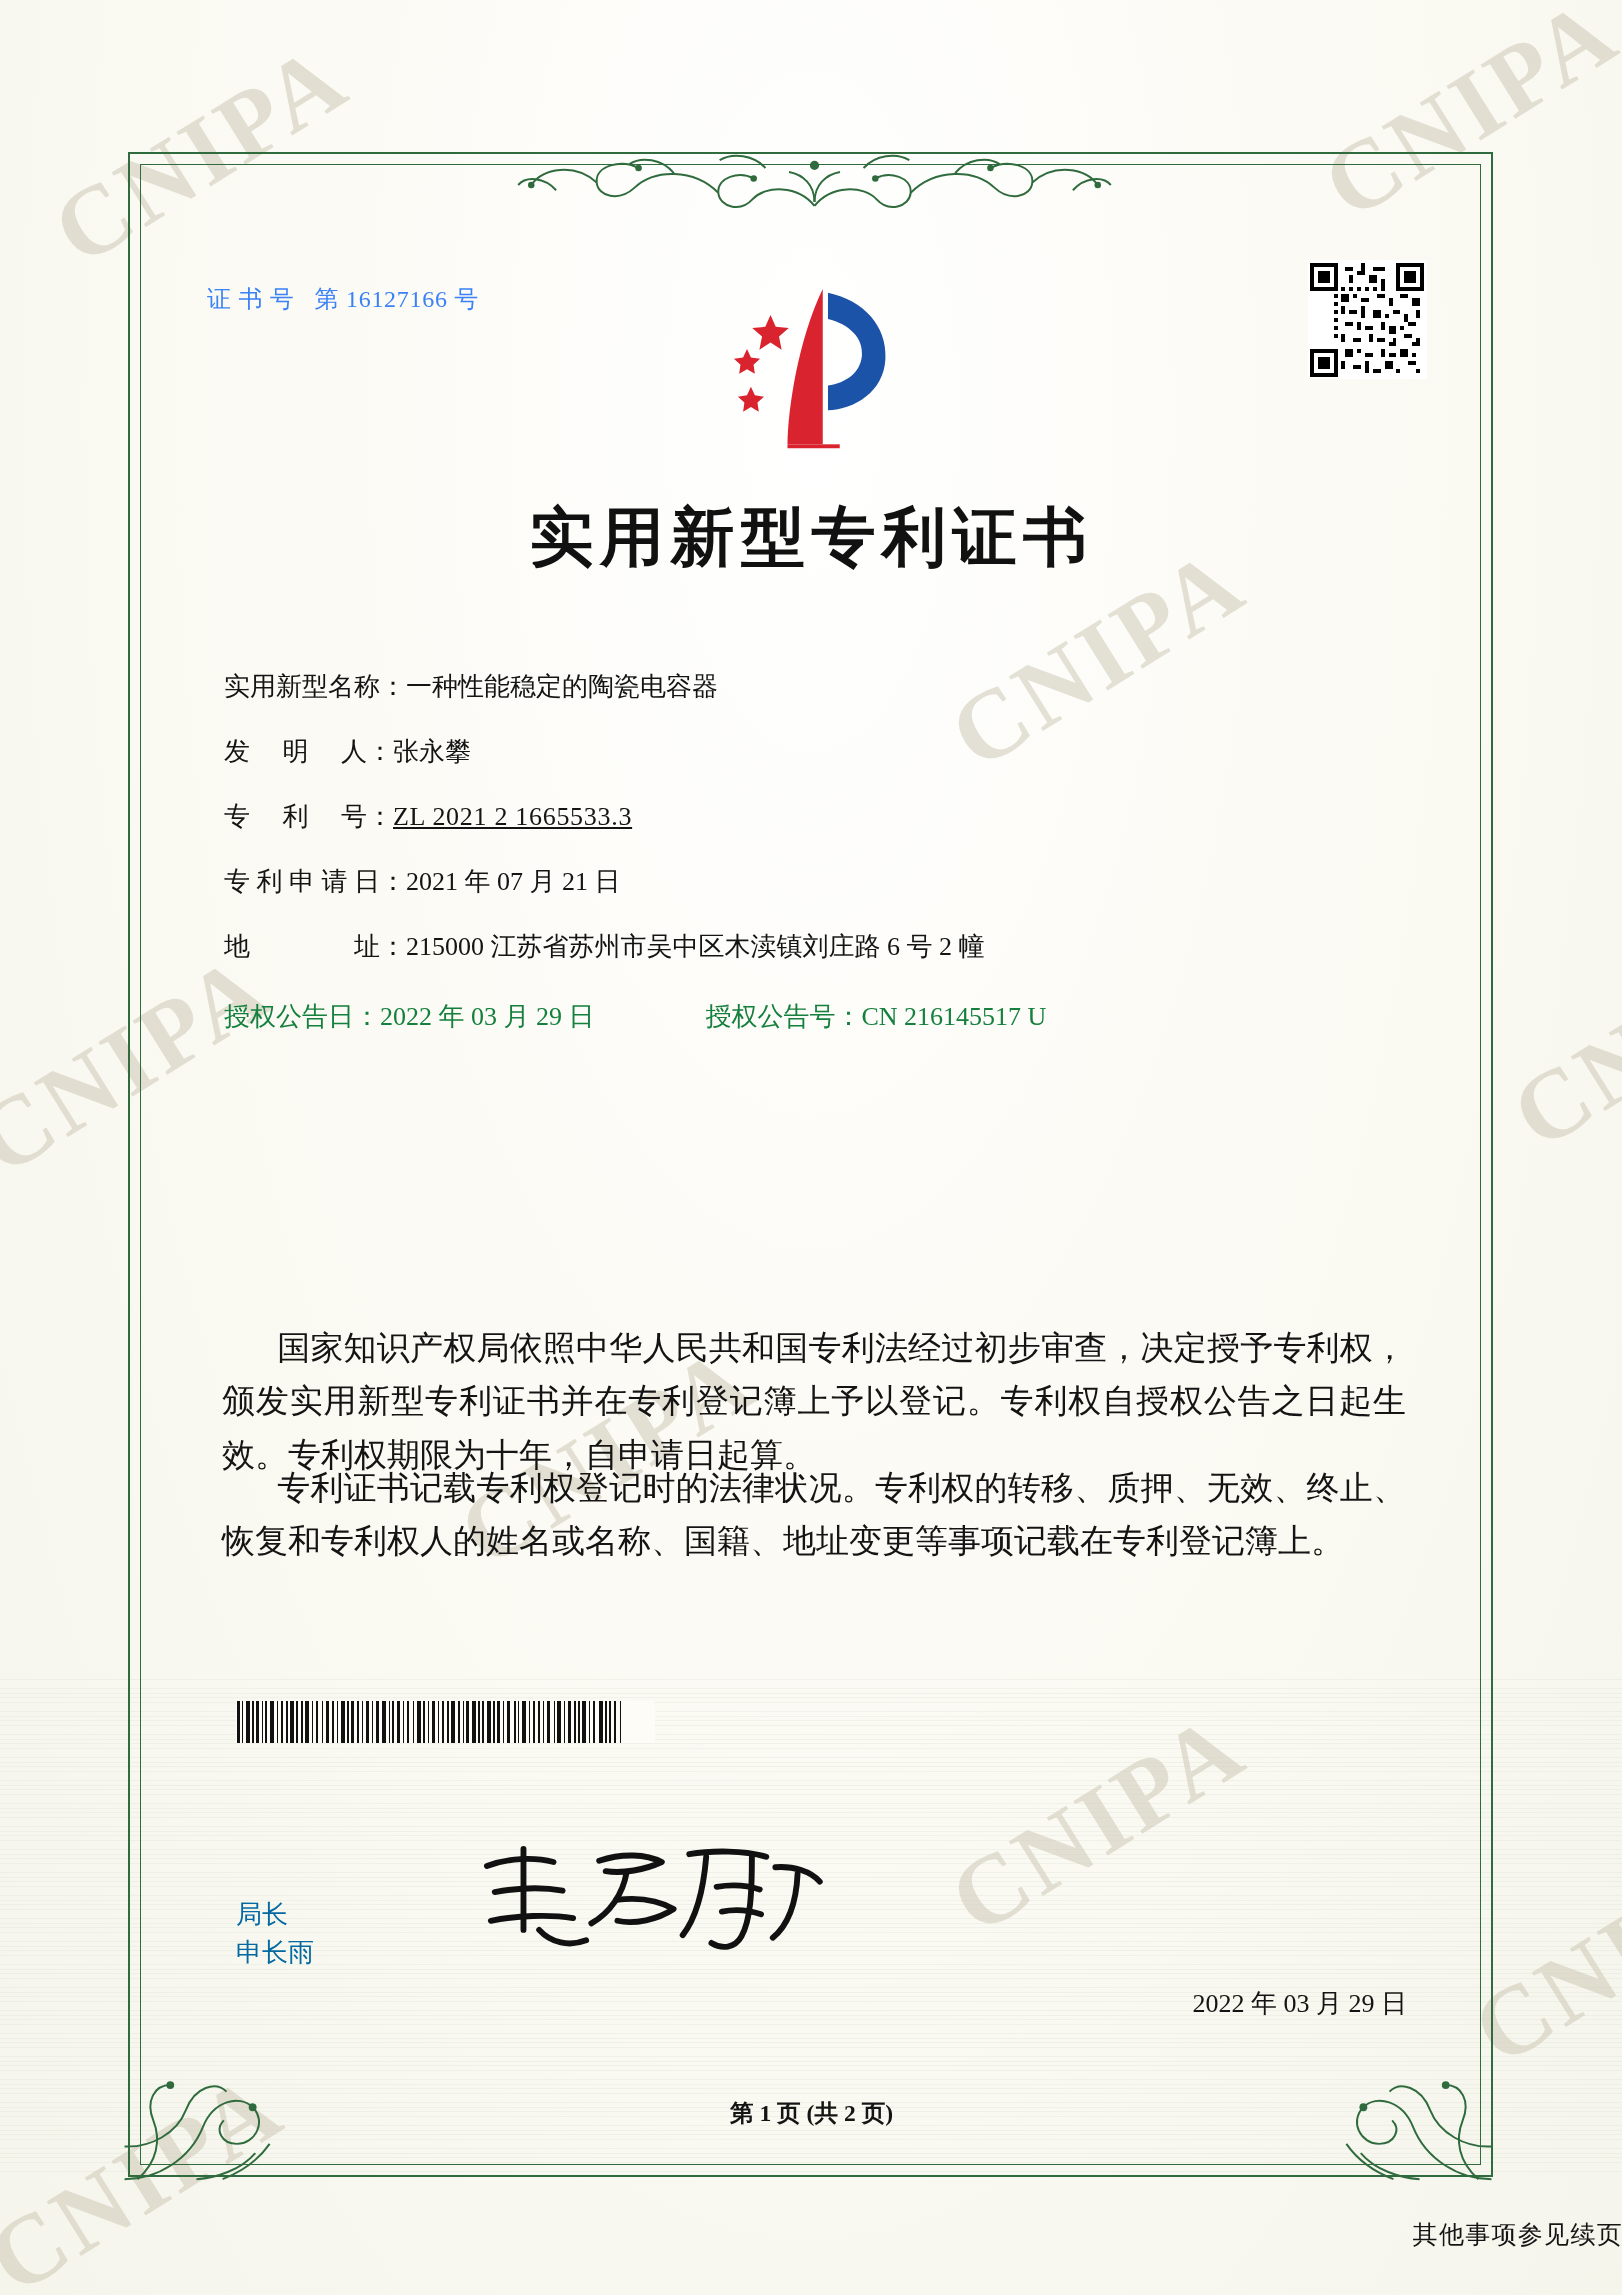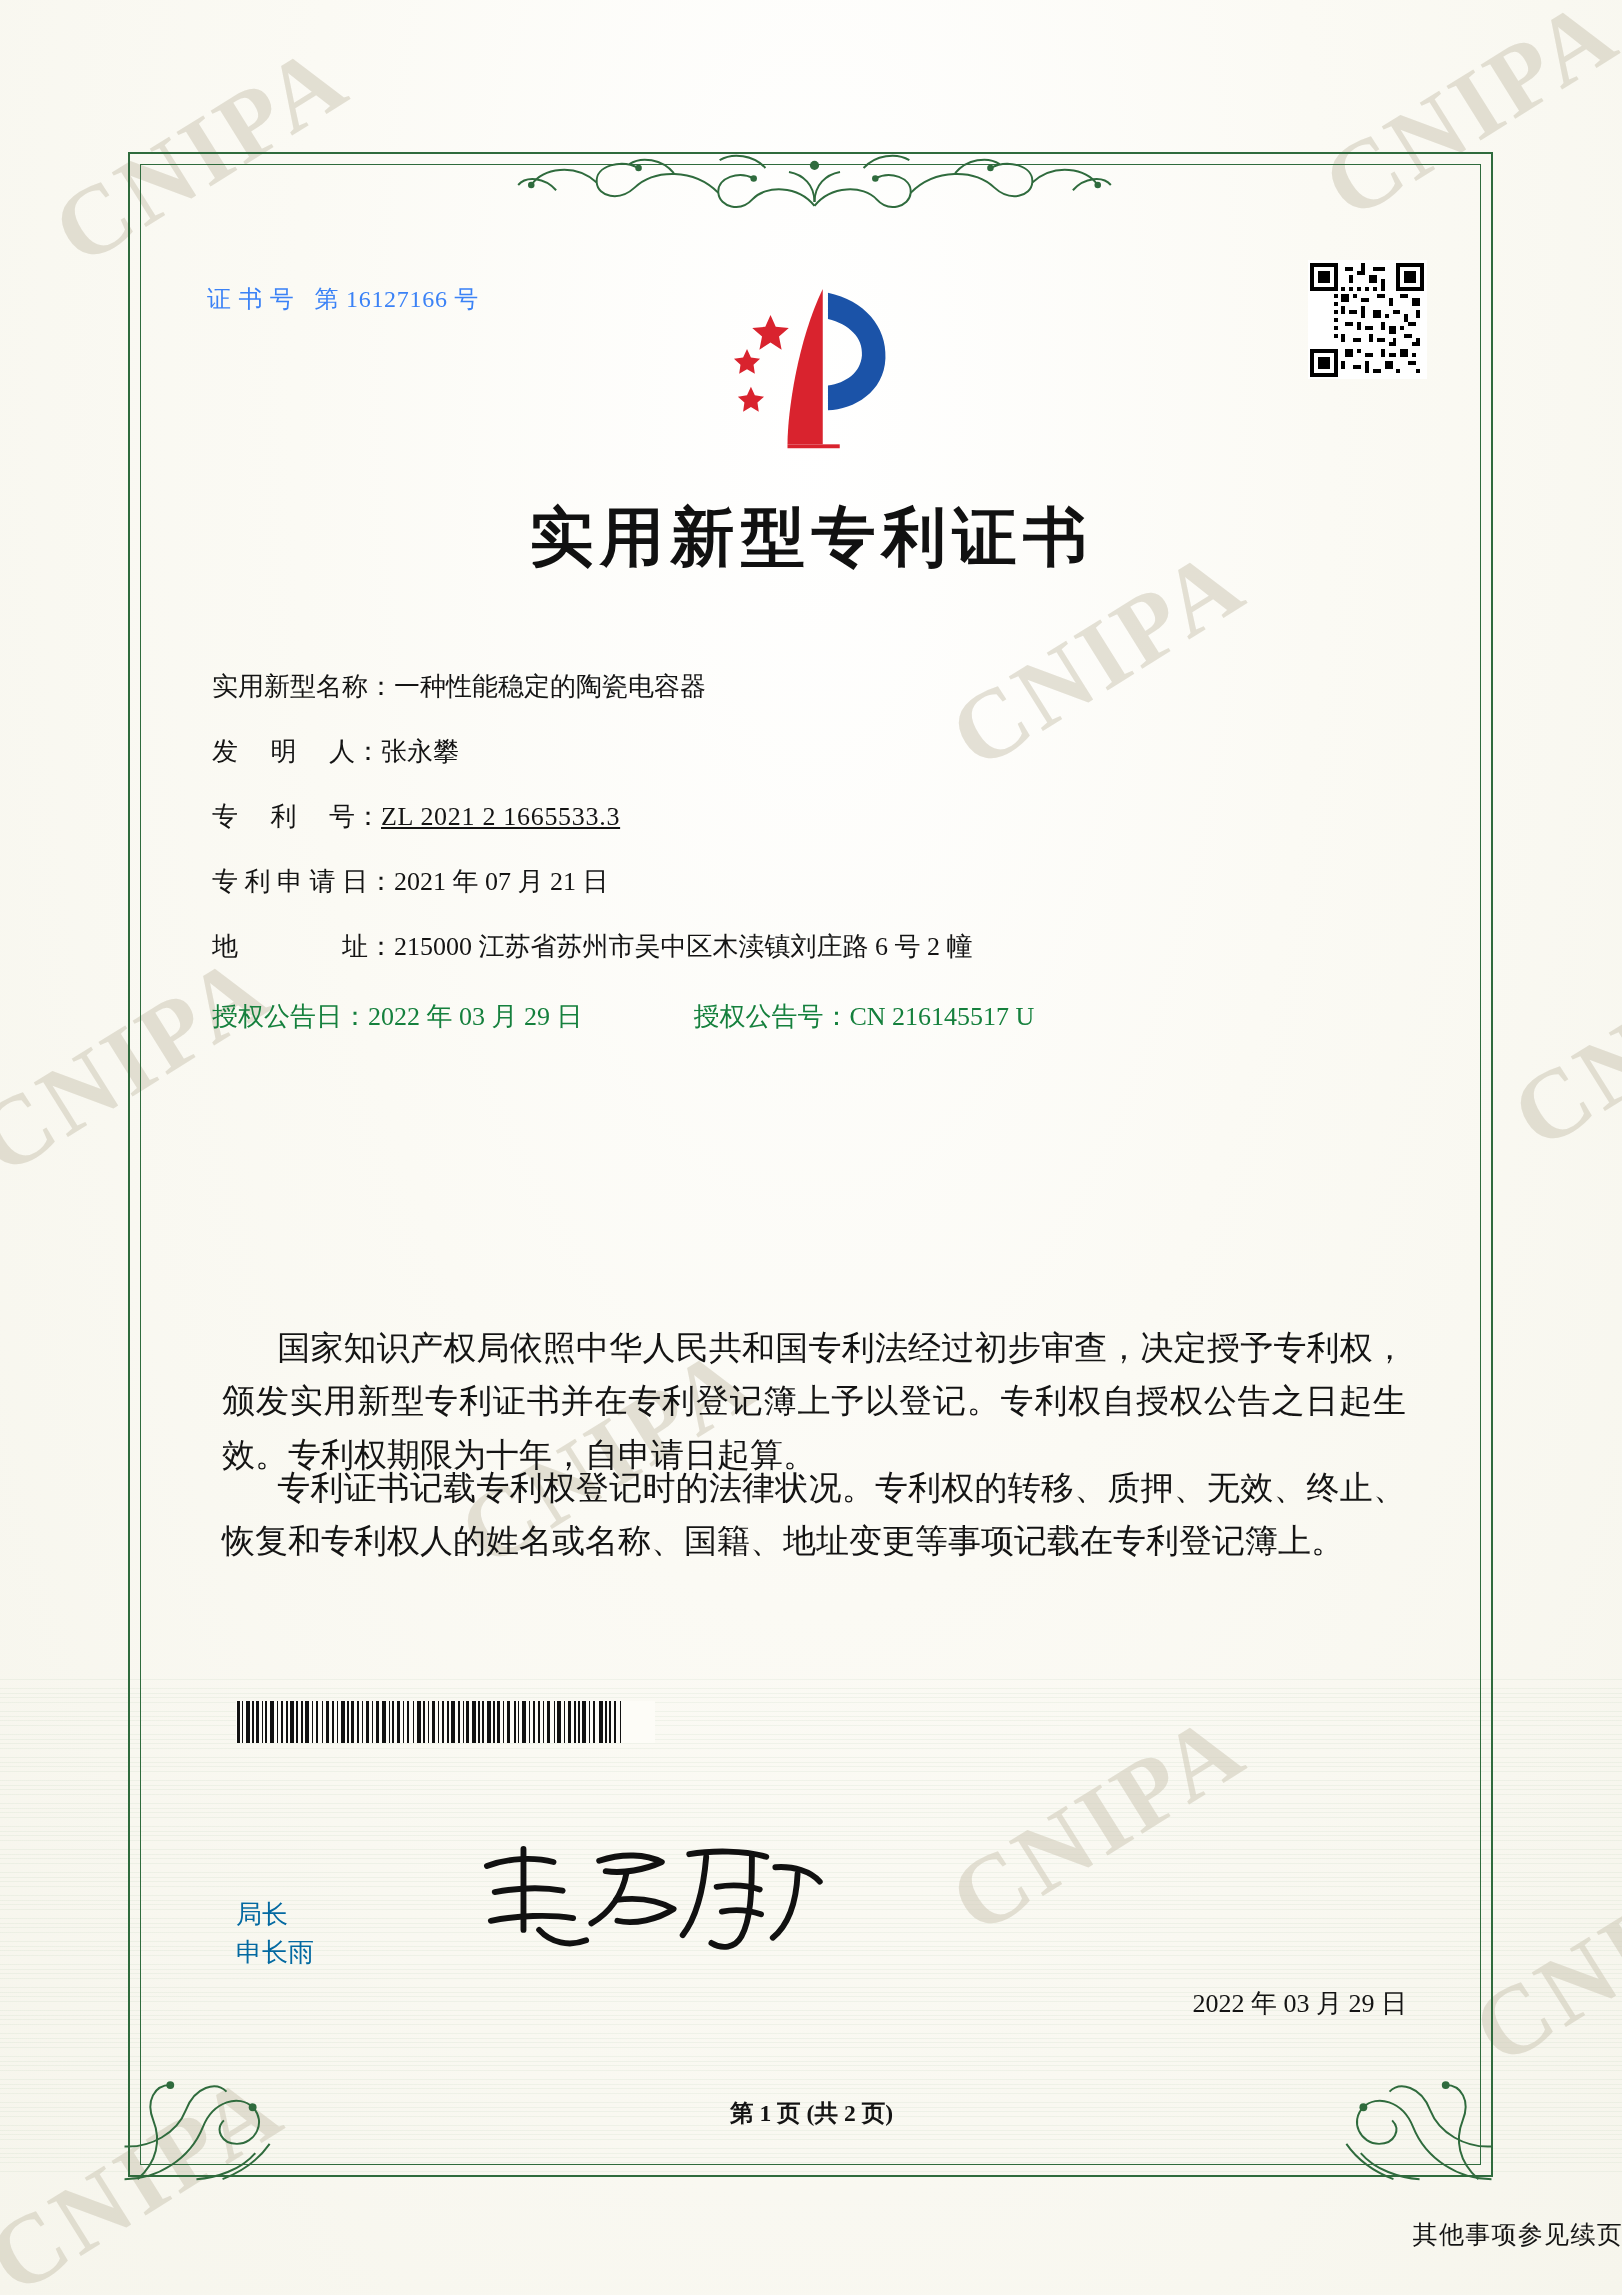--- a/index.html
+++ b/index.html
@@ -114,21 +114,21 @@
     font-size: 64px;
     font-weight: 700;
     letter-spacing: 6.5px;
     color: #111;
     font-family: "Liberation Serif", "DejaVu Serif", serif;
   }
 
   
   .fields {
     position: absolute;
-    left: 212px;
+    left: 224px;
     top: 674px;
     width: 1191px;
   }
   .field-row {
     font-size: 26px;
     color: #141414;
     line-height: 1.0;
     margin-bottom: 39px;
     white-space: nowrap;
   }

